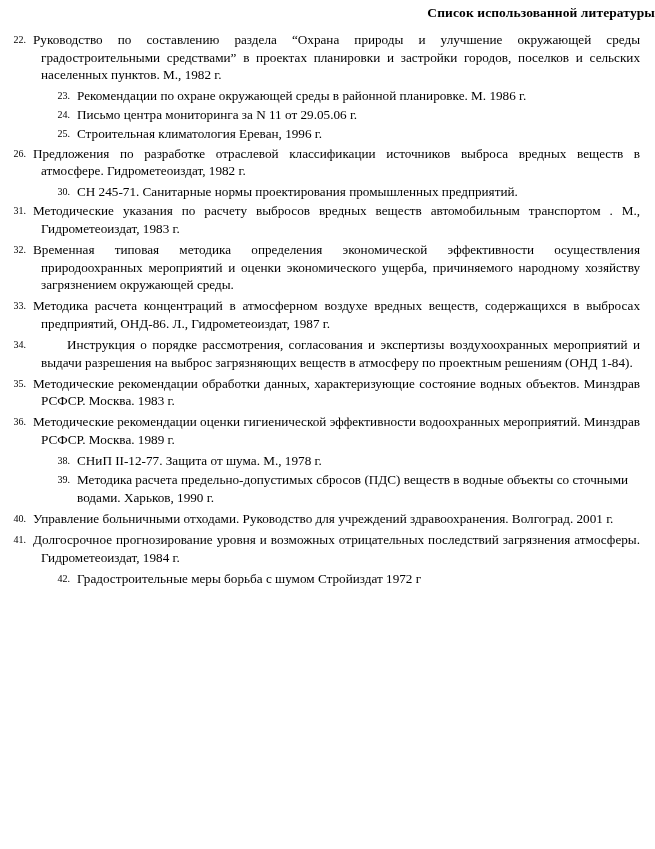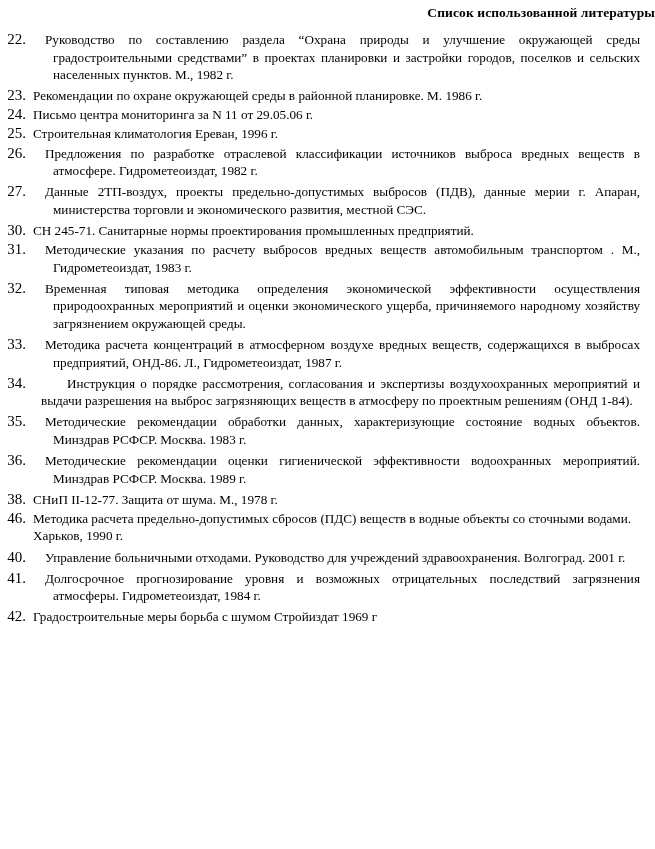--- a/index.html
+++ b/index.html
@@ -45,42 +45,42 @@
     text-justify: inter-word;
     font-size: 13.2px;
     line-height: 17.6px;
   }
   .ref-num {
     position: absolute;
     left: 0;
     top: 0;
     width: 26px;
     text-align: right;
-    font-size: 15px;
+    font-size: 10px;
     line-height: 17.6px;
   }
   .ref-text {
     display: block;
     text-indent: 0;
   }
   
   .ref-item.hang .ref-text {
     padding-left: 8px;
     text-indent: -8px;
-    margin-left: 12px;
   }
   .ref-item.deep-indent .ref-text {
     padding-left: 8px;
     text-indent: 26px;
   }
   .ref-item.tight {
     margin-bottom: 1.5px;
   }
   .ref-item.nojust {
     text-align: left;
+    margin-left: 44px;
   }
 </style>
 </head>
 <body>
 
 <div class="page">
 
   <h1 class="doc-title">Список использованной литературы</h1>
 
   <ol class="ref-list">
@@ -103,24 +103,20 @@
     <li class="ref-item nojust tight">
       <span class="ref-num">25.</span>
       <span class="ref-text">Строительная  климатология Ереван, 1996 г.</span>
     </li>
 
     <li class="ref-item hang">
       <span class="ref-num">26.</span>
       <span class="ref-text">Предложения по разработке отраслевой классификации источников выброса вредных веществ в атмосфере. Гидрометеоиздат, 1982 г.</span>
     </li>
 
-    <li class="ref-item hang">
-      <span class="ref-num">27.</span>
-      <span class="ref-text">Данные 2ТП-воздух, проекты предельно-допустимых выбросов (ПДВ), данные мерии г. Апаран, министерства торговли и экономического развития, местной СЭС.</span>
-    </li>
 
 
 
     <li class="ref-item nojust tight">
       <span class="ref-num">30.</span>
       <span class="ref-text">СН 245-71. Санитарные нормы проектирования промышленных предприятий.</span>
     </li>
 
     <li class="ref-item hang">
       <span class="ref-num">31.</span>
@@ -152,33 +148,33 @@
       <span class="ref-text">Методические рекомендации оценки гигиенической эффективности водоохранных мероприятий. Минздрав РСФСР. Москва. 1989 г.</span>
     </li>
 
 
     <li class="ref-item nojust tight">
       <span class="ref-num">38.</span>
       <span class="ref-text">СНиП II-12-77. Защита от шума. М., 1978 г.</span>
     </li>
 
     <li class="ref-item nojust">
-      <span class="ref-num">46.</span>
+      <span class="ref-num">39.</span>
       <span class="ref-text">Методика расчета предельно-допустимых сбросов (ПДС) веществ в водные объекты со сточными водами. Харьков, 1990 г.</span>
     </li>
 
     <li class="ref-item hang">
       <span class="ref-num">40.</span>
       <span class="ref-text">Управление больничными отходами. Руководство для учреждений здравоохранения. Волгоград. 2001 г.</span>
     </li>
 
     <li class="ref-item hang">
       <span class="ref-num">41.</span>
       <span class="ref-text">Долгосрочное прогнозирование уровня и возможных отрицательных последствий загрязнения атмосферы. Гидрометеоиздат, 1984 г.</span>
     </li>
 
     <li class="ref-item nojust tight">
       <span class="ref-num">42.</span>
-      <span class="ref-text">Градостроительные меры борьба с шумом Стройиздат 1969 г</span>
+      <span class="ref-text">Градостроительные меры борьба с шумом Стройиздат 1972 г</span>
     </li>
 
   </ol>
 </div>
 
 </body></html>

